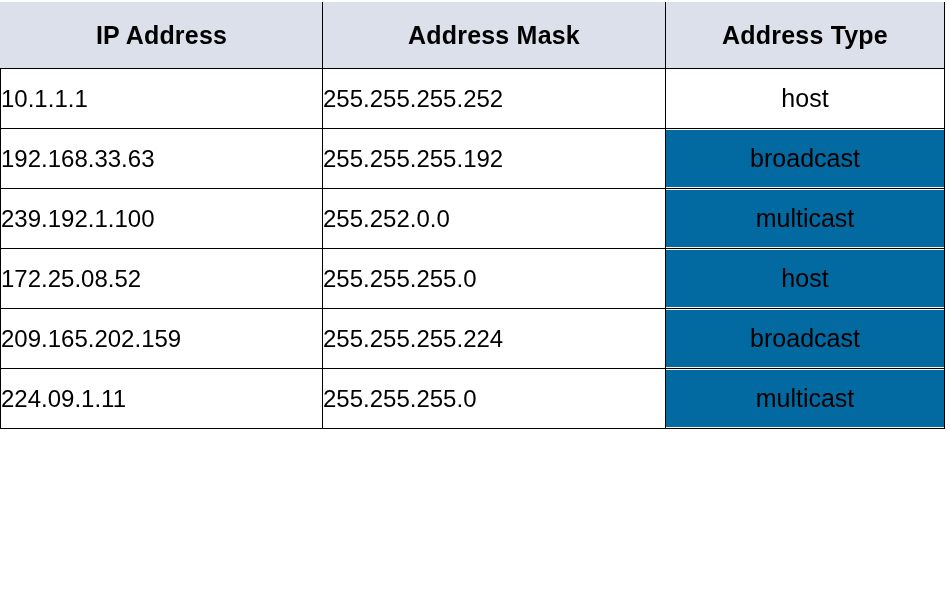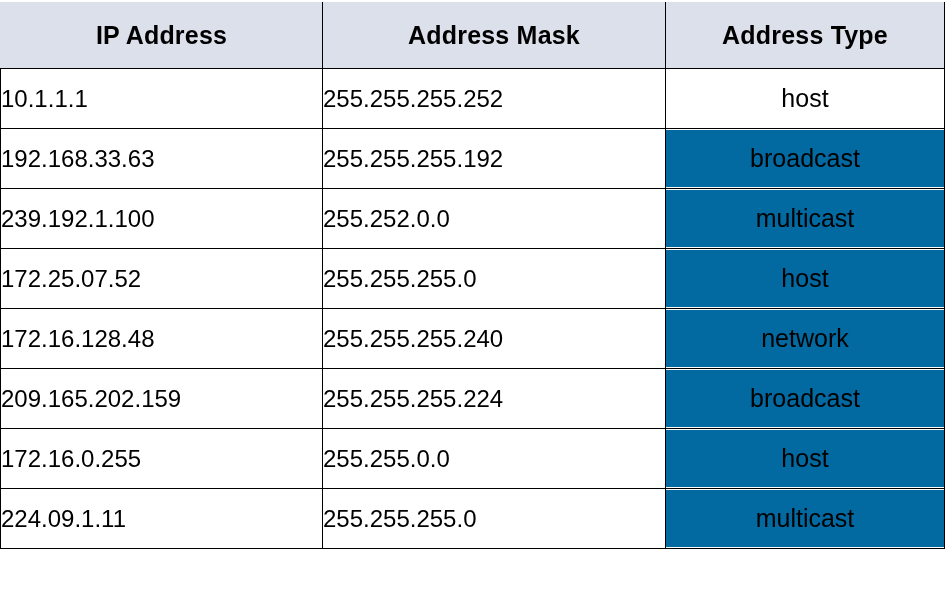--- a/index.html
+++ b/index.html
@@ -111,45 +111,31 @@
         </td>
       </tr>
       <tr>
         <td class="cell-ip">239.192.1.100</td>
         <td class="cell-mask">255.252.0.0</td>
         <td class="cell-type">
           <span class="type-fill shaded">multicast</span>
         </td>
       </tr>
       <tr>
-        <td class="cell-ip">172.25.07.52</td>
+        <td class="cell-ip">172.25.08.52</td>
         <td class="cell-mask">255.255.255.0</td>
         <td class="cell-type">
           <span class="type-fill shaded">host</span>
-        </td>
-      </tr>
-      <tr>
-        <td class="cell-ip">172.16.128.48</td>
-        <td class="cell-mask">255.255.255.240</td>
-        <td class="cell-type">
-          <span class="type-fill shaded">network</span>
         </td>
       </tr>
       <tr>
         <td class="cell-ip">209.165.202.159</td>
         <td class="cell-mask">255.255.255.224</td>
         <td class="cell-type">
           <span class="type-fill shaded">broadcast</span>
-        </td>
-      </tr>
-      <tr>
-        <td class="cell-ip">172.16.0.255</td>
-        <td class="cell-mask">255.255.0.0</td>
-        <td class="cell-type">
-          <span class="type-fill shaded">host</span>
         </td>
       </tr>
       <tr>
         <td class="cell-ip">224.09.1.11</td>
         <td class="cell-mask">255.255.255.0</td>
         <td class="cell-type">
           <span class="type-fill shaded">multicast</span>
         </td>
       </tr>
     </tbody>

